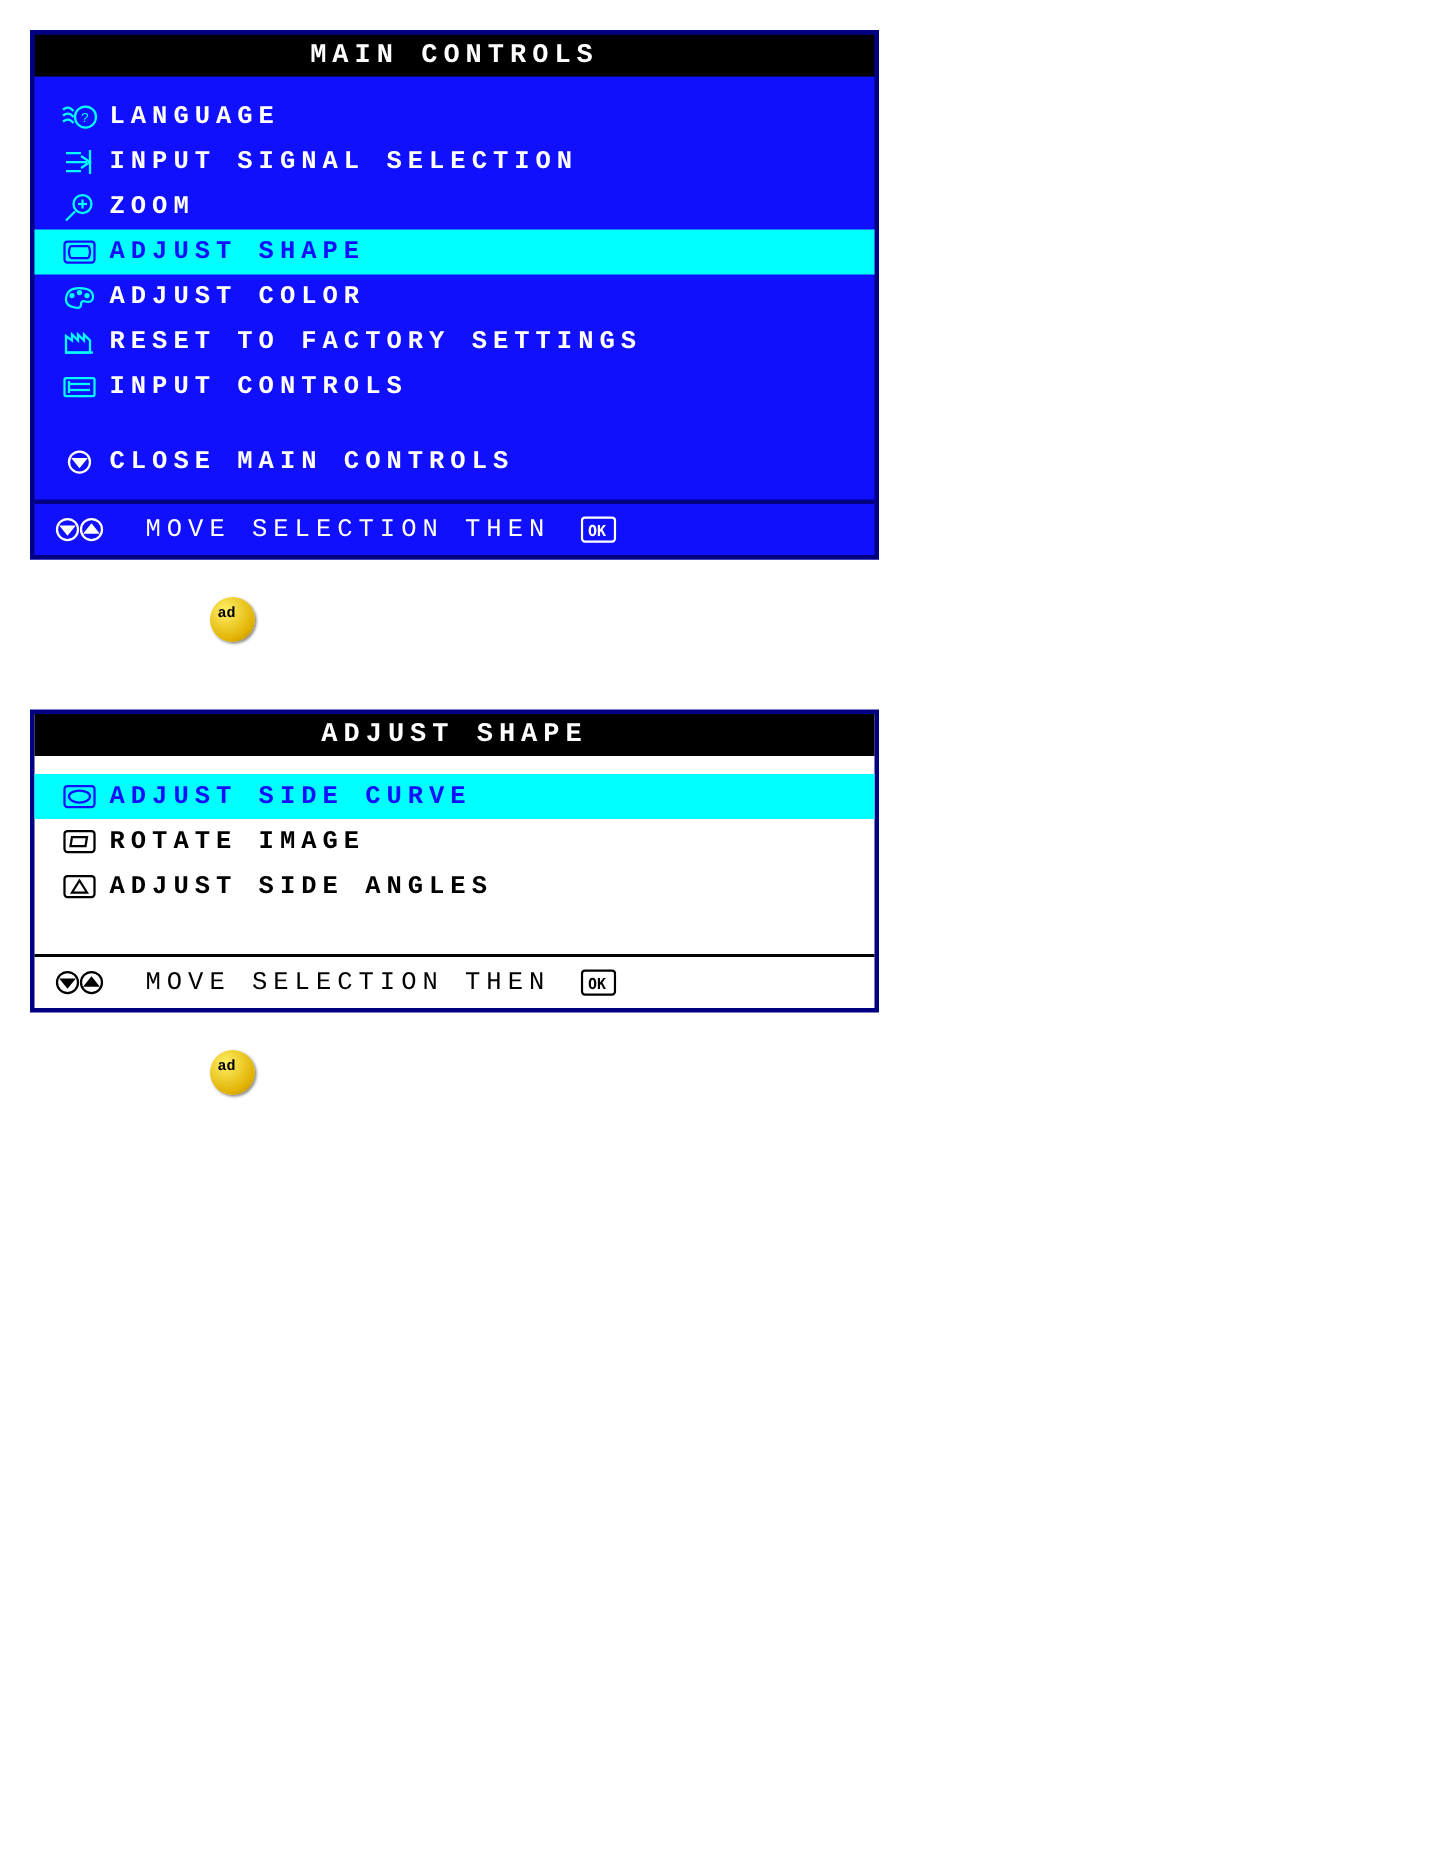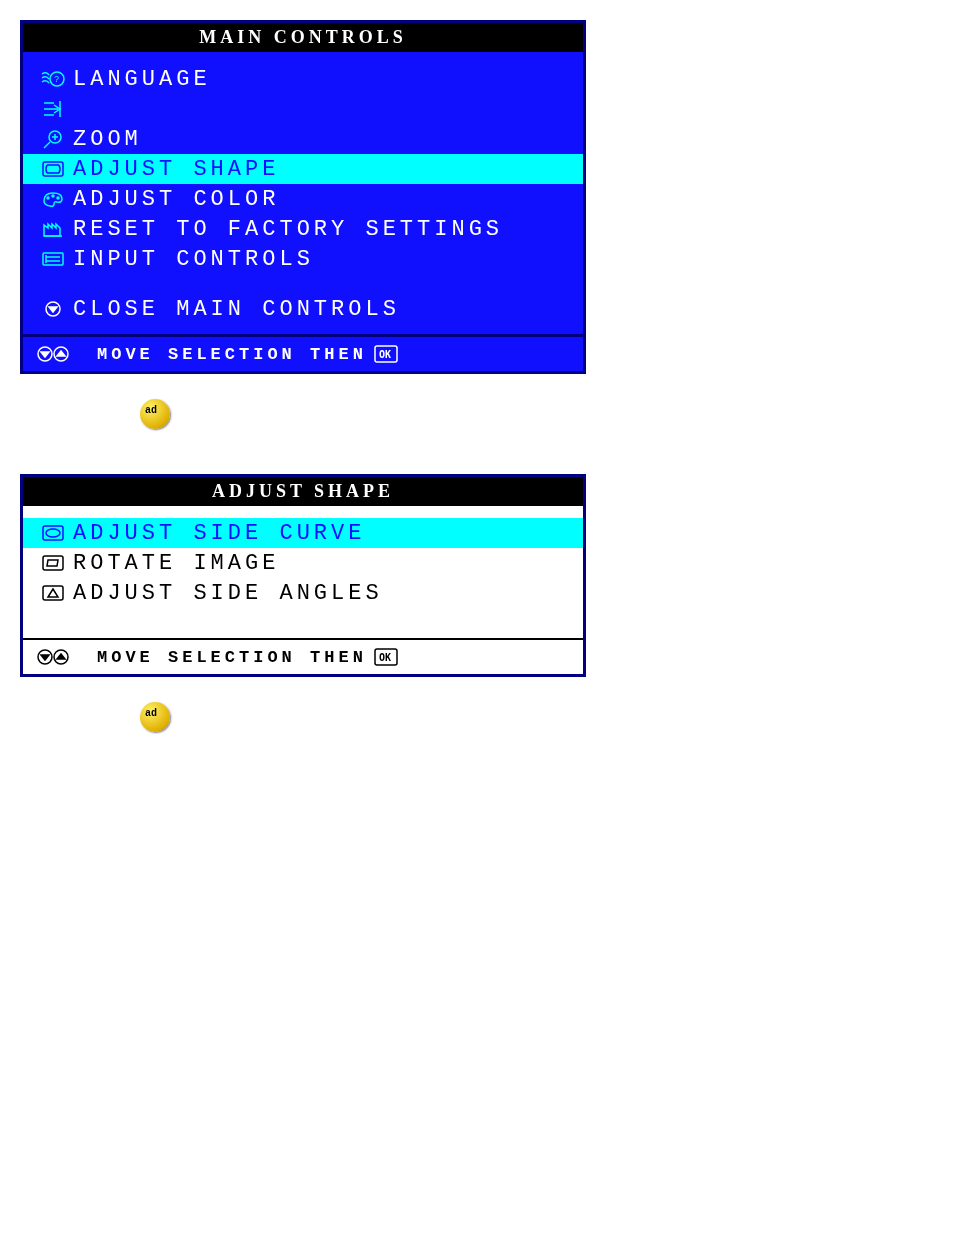--- a/index.html
+++ b/index.html
@@ -19,43 +19,42 @@
     background: #ffffff;
   }
   .osd-title {
     background: #000000;
     color: #ffffff;
     text-align: center;
     font-weight: bold;
     letter-spacing: 4px;
     padding: 4px 0;
     font-size: 18px;
-    font-family: Liberation Serif, serif;
   }
   .osd-body {
     padding: 12px 0 10px 0;
   }
   .row {
     display: flex;
     align-items: center;
     height: 30px;
     padding: 0 10px;
   }
   .row .icon {
     width: 40px;
     flex: none;
     display: flex;
     justify-content: center;
     align-items: center;
   }
   .row .label {
     color: #ffffff;
-    font-weight: normal;
+    font-weight: bold;
     letter-spacing: 4px;
-    font-size: 22px;
+    font-size: 17px;
   }
   .osd-window.light .row .label {
     color: #000000;
   }
   .row.highlighted {
     background: #00ffff;
   }
   .row.highlighted .label {
     color: #1010ff;
   }
@@ -76,30 +75,30 @@
   }
   .footer .icon {
     width: 40px;
     flex: none;
     display: flex;
     justify-content: center;
     align-items: center;
   }
   .footer .label {
     color: #ffffff;
-    font-weight: bold;
+    font-weight: normal;
     letter-spacing: 4px;
     font-size: 17px;
     padding-left: 24px;
   }
   .osd-window.light .footer .label {
     color: #000000;
   }
   .footer .ok-box {
-    margin-left: 7px;
+    margin-left: 20px;
   }
   .ok-badge {
     display: inline-block;
     width: 30px;
     height: 30px;
     background: radial-gradient(circle at 35% 30%, #fff066, #e0b000 70%, #9a7000 100%);
     border-radius: 50%;
     position: relative;
     margin-left: 120px;
     margin-bottom: 40px;
@@ -141,20 +140,21 @@
 
     <div class="row">
       <span class="icon">
         <svg width="26" height="20" viewBox="0 0 26 20">
             <g fill="none" stroke="#00ffff" stroke-width="1.5">
               <path d="M4 4 H14 M4 10 H18 M14 6 L20 10 L14 14 M4 16 H14"></path>
               <path d="M20 2 V18"></path>
             </g>
           </svg>
       </span>
+      <span class="label">INPUT SIGNAL SELECTION</span>
     </div>
 
     <div class="row">
       <span class="icon">
         <svg width="26" height="20" viewBox="0 0 26 20">
             <g fill="none" stroke="#00ffff" stroke-width="1.5">
               <circle cx="15" cy="8" r="6"></circle>
               <line x1="15" y1="5" x2="15" y2="11"></line>
               <line x1="12" y1="8" x2="18" y2="8"></line>
               <line x1="10" y1="13" x2="4" y2="19"></line>

